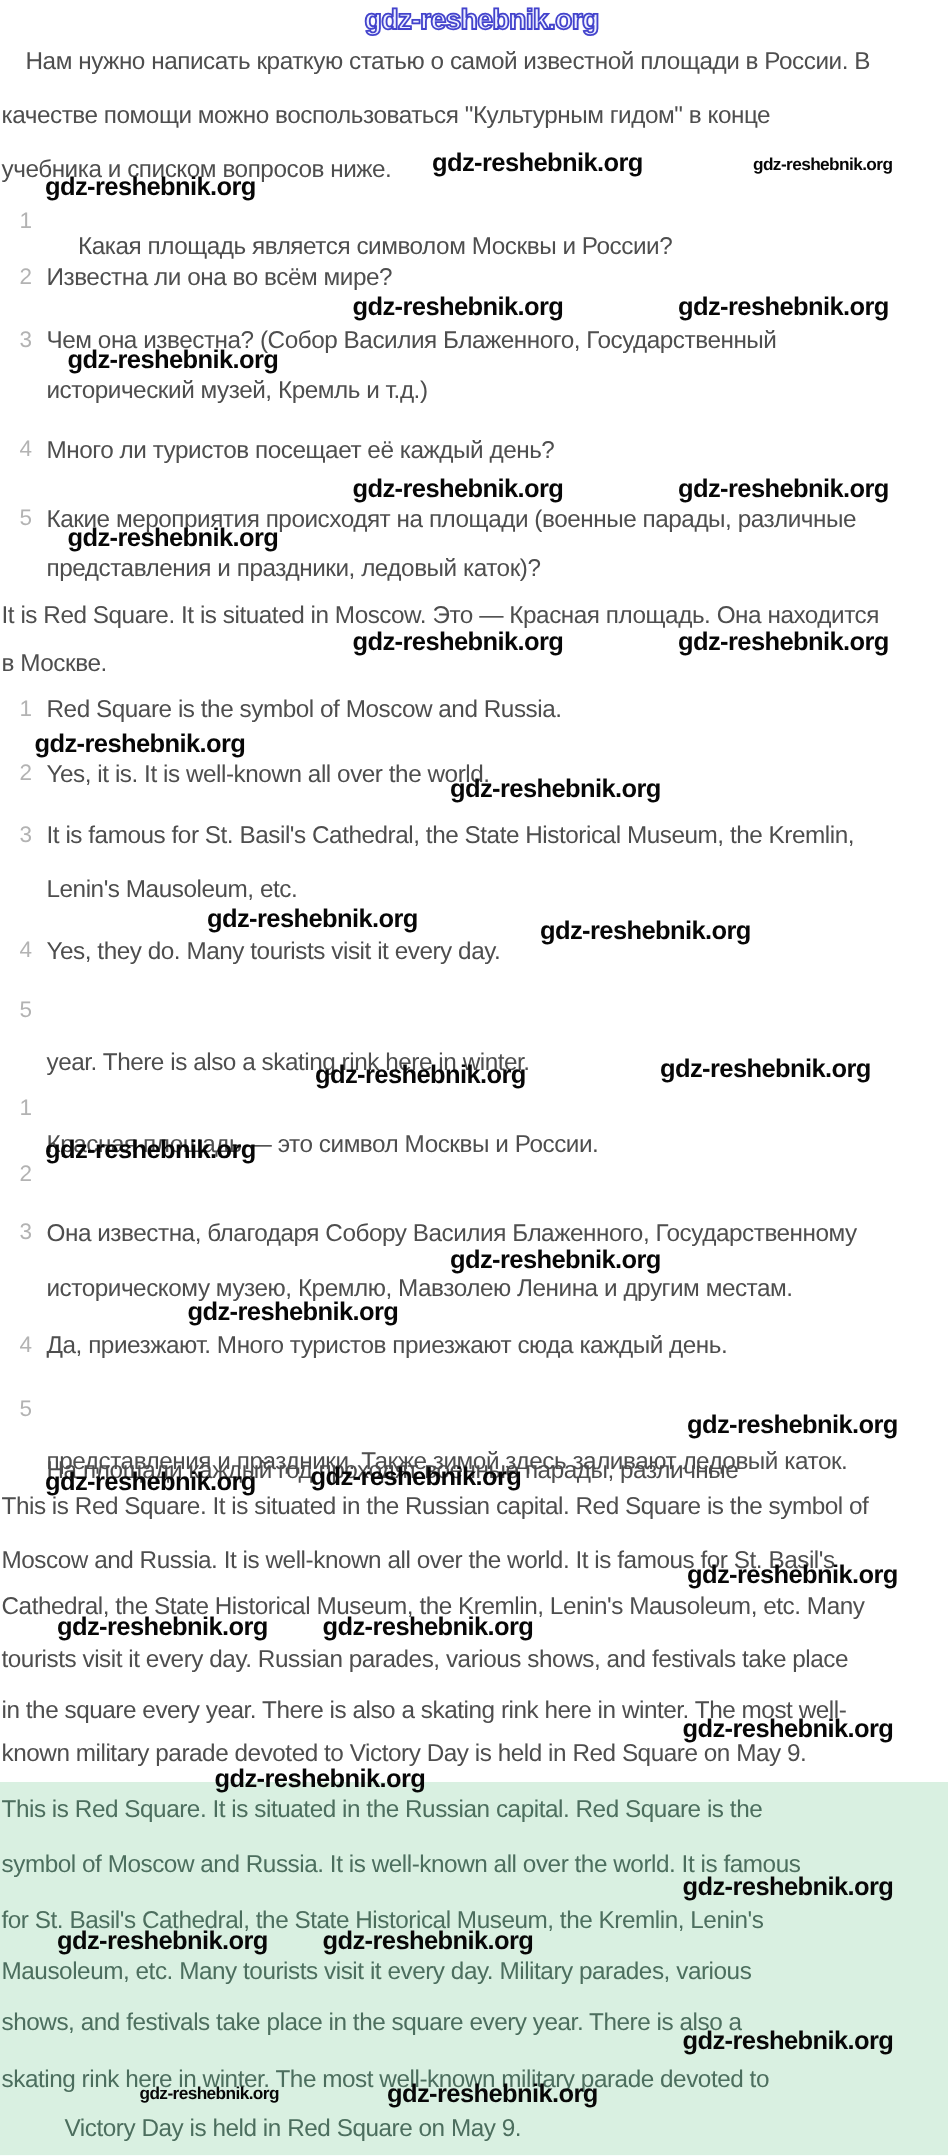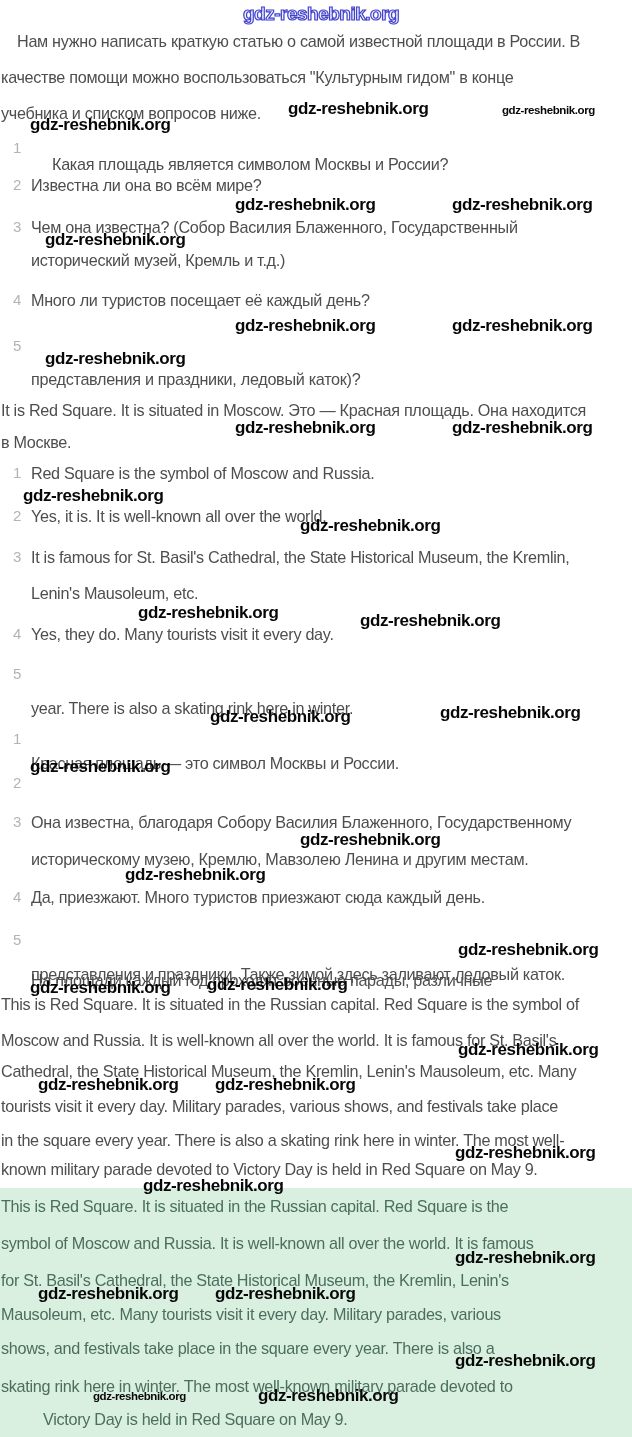--- a/index.html
+++ b/index.html
@@ -72,20 +72,21 @@
   <div class="ln" style="left:31px;top:175px;">Известна ли она во всём мире?</div>
 
   <div class="num" style="left:13px;top:217px;">3</div>
   <div class="ln" style="left:31px;top:217px;">Чем она известна? (Собор Василия Блаженного, Государственный</div>
   <div class="ln" style="left:31px;top:250px;">исторический музей, Кремль и т.д.)</div>
 
   <div class="num" style="left:13px;top:290px;">4</div>
   <div class="ln" style="left:31px;top:290px;">Много ли туристов посещает её каждый день?</div>
 
   <div class="num" style="left:13px;top:336px;">5</div>
+  <div class="ln" style="left:31px;top:336px;">Какие мероприятия происходят на площади (военные парады, различные</div>
   <div class="ln" style="left:31px;top:369px;">представления и праздники, ледовый каток)?</div>
 
   <div class="ln" style="left:1px;top:400px;">It is Red Square. It is situated in Moscow. Это — Красная площадь. Она находится</div>
   <div class="ln" style="left:1px;top:432px;">в Москве.</div>
 
   <div class="num" style="left:13px;top:463px;">1</div>
   <div class="ln" style="left:31px;top:463px;">Red Square is the symbol of Moscow and Russia.</div>
 
   <div class="num" style="left:13px;top:506px;">2</div>
   <div class="ln" style="left:31px;top:506px;">Yes, it is. It is well-known all over the world.</div>
@@ -112,21 +113,21 @@
   <div class="num" style="left:13px;top:887px;">4</div>
   <div class="ln" style="left:31px;top:887px;">Да, приезжают. Много туристов приезжают сюда каждый день.</div>
 
   <div class="num" style="left:13px;top:930px;">5</div>
   <div class="ln" style="left:31px;top:930px;margin-top:40px;">На площади каждый год проходят военные парады, различные</div>
   <div class="ln" style="left:31px;top:964px;">представления и праздники. Также зимой здесь заливают ледовый каток.</div>
 
   <div class="ln" style="left:1px;top:994px;">This is Red Square. It is situated in the Russian capital. Red Square is the symbol of</div>
   <div class="ln" style="left:1px;top:1030px;">Moscow and Russia. It is well-known all over the world. It is famous for St. Basil's</div>
   <div class="ln" style="left:1px;top:1061px;">Cathedral, the State Historical Museum, the Kremlin, Lenin's Mausoleum, etc. Many</div>
-  <div class="ln" style="left:1px;top:1096px;">tourists visit it every day. Military parades, various shows, and festivals take place</div>
+  <div class="ln" style="left:1px;top:1096px;">tourists visit it every day. Russian parades, various shows, and festivals take place</div>
   <div class="ln" style="left:1px;top:1130px;">in the square every year. There is also a skating rink here in winter. The most well-</div>
   <div class="ln" style="left:1px;top:1159px;">known military parade devoted to Victory Day is held in Red Square on May 9.</div>
 
   <div class="ln hl" style="left:1px;top:1196px;">This is Red Square. It is situated in the Russian capital. Red Square is the</div>
   <div class="ln hl" style="left:1px;top:1233px;">symbol of Moscow and Russia. It is well-known all over the world. It is famous</div>
   <div class="ln hl" style="left:1px;top:1270px;">for St. Basil's Cathedral, the State Historical Museum, the Kremlin, Lenin's</div>
   <div class="ln hl" style="left:1px;top:1304px;">Mausoleum, etc. Many tourists visit it every day. Military parades, various</div>
   <div class="ln hl" style="left:1px;top:1338px;">shows, and festivals take place in the square every year. There is also a</div>
   <div class="ln hl" style="left:1px;top:1376px;">skating rink here in winter. The most well-known military parade devoted to</div>
   <div class="ln hl" style="left:1px;top:1409px;margin-left:42px;">Victory Day is held in Red Square on May 9.</div>

